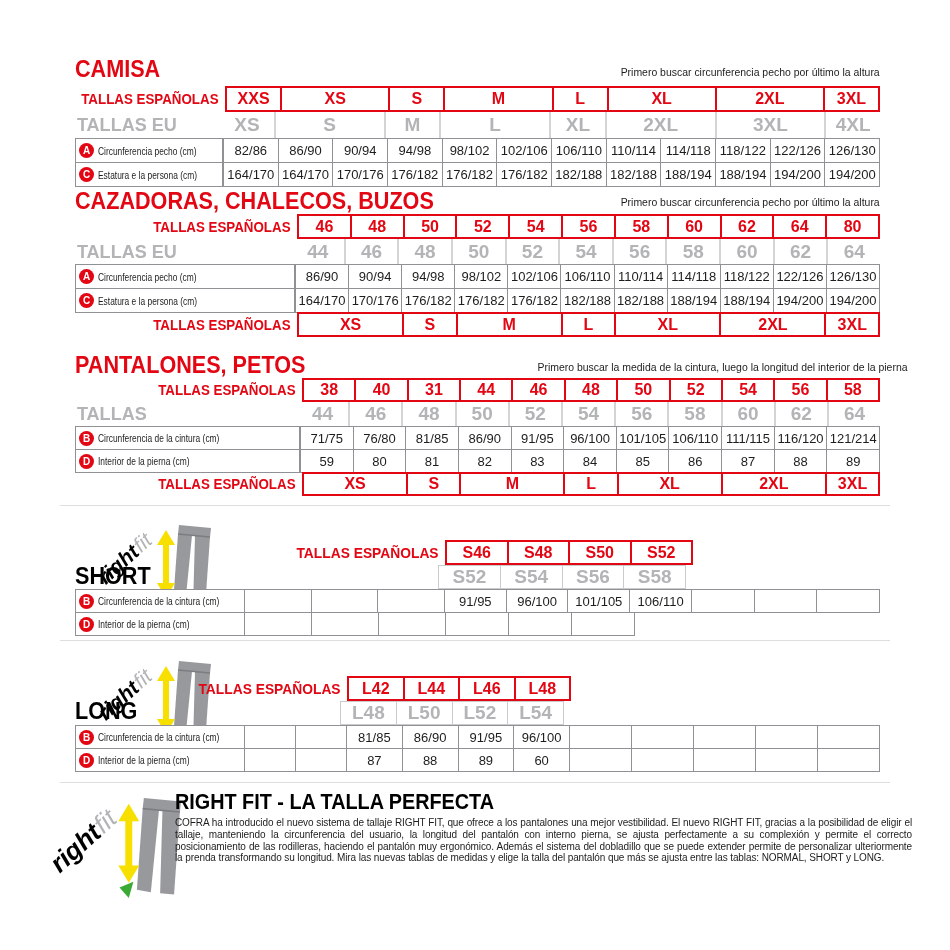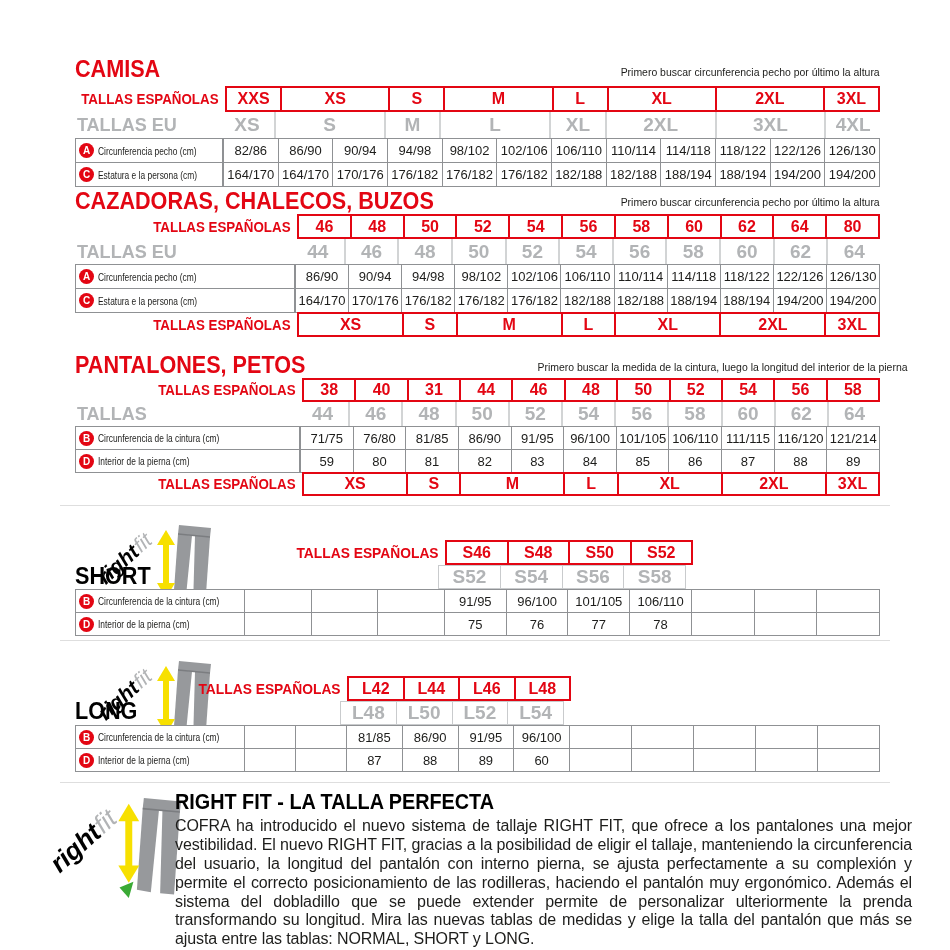--- a/index.html
+++ b/index.html
@@ -39,21 +39,21 @@
   .separator{position:absolute;left:60px;width:830px;height:1px;background:var(--separator);}
 
   .rflogo{position:absolute;width:120px;height:100px;}
   .rf-text{position:absolute;left:-4px;top:52px;transform:rotate(-42deg);transform-origin:left center;font-style:italic;font-size:21px;white-space:nowrap;}
   .rf-right{font-weight:bold;color:#000;}
   .rf-fit{color:var(--gray);font-weight:normal;margin-left:1px;}
   .rf-svg{position:absolute;right:8px;top:6px;}
   .big .rf-text{font-size:26px;top:64px;}
   .big .rf-svg{right:0;top:4px;}
 
-  .para{position:absolute;font-size:16px;line-height:1.18;text-align:justify;letter-spacing:-0.1px;color:var(--dark);}
+  .para{position:absolute;font-size:10px;line-height:1.18;text-align:justify;letter-spacing:-0.1px;color:var(--dark);}
 </style>
 </head>
 <body>
 
 <div class="page">
 
   <div class="sec-title" style="left:75px;top:55px;">CAMISA</div>
   <div class="sec-note" style="right:70px;top:66px;">Primero buscar circunferencia pecho por último la altura</div>
 
   <div class="tbl" style="left:75px;top:86px;width:805px;">
@@ -358,26 +358,20 @@
       <div class="ecell" style="width:62px;"></div>
     </div>
     <div class="trow collapse-up" style="height:24px;">
       <div class="lab data-lab" style="width:165px;">
         <span class="badge">D</span>
         <span class="lab-text">Interior de la pierna (cm)</span>
       </div>
       <div class="ecell" style="width:66px;"></div>
       <div class="ecell" style="width:66px;"></div>
       <div class="ecell" style="width:66px;"></div>
-      <div class="cellwrap" style="flex:0 0 248px;margin-left:-1px;">
-          <div class="data-cell" style="flex-grow: 1; flex-basis: 0px;">75</div>
-          <div class="data-cell" style="flex-grow: 1; flex-basis: 0px;">76</div>
-          <div class="data-cell" style="flex-grow: 1; flex-basis: 0px;">77</div>
-          <div class="data-cell" style="flex-grow: 1; flex-basis: 0px;">78</div>
-        </div>
       <div class="ecell" style="width:62px;"></div>
       <div class="ecell" style="width:62px;"></div>
       <div class="ecell" style="width:62px;"></div>
     </div>
   </div>
 
   <div class="separator" style="top:640px;"></div>
 
   <div class="rflogo" style="left:105px;top:652px;">
     <svg class="rf-svg" width="62" height="92" viewBox="0 0 62 92">

